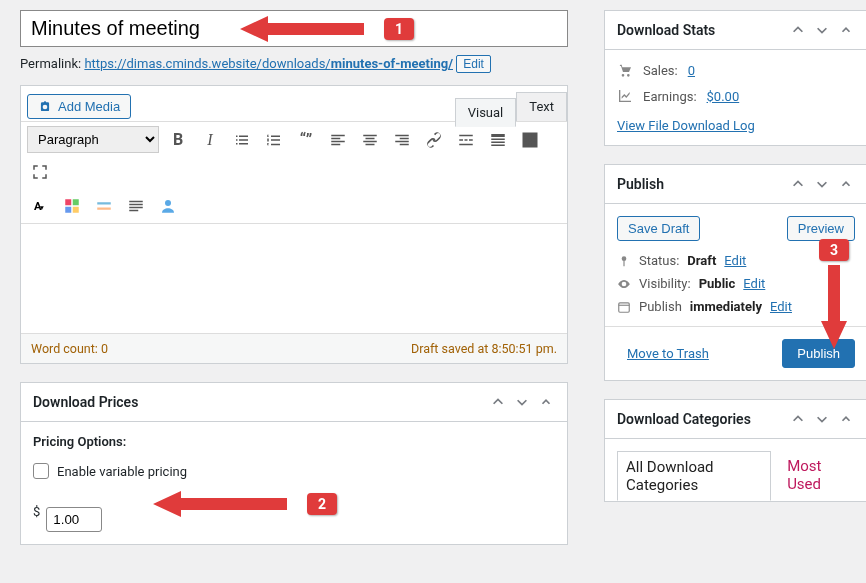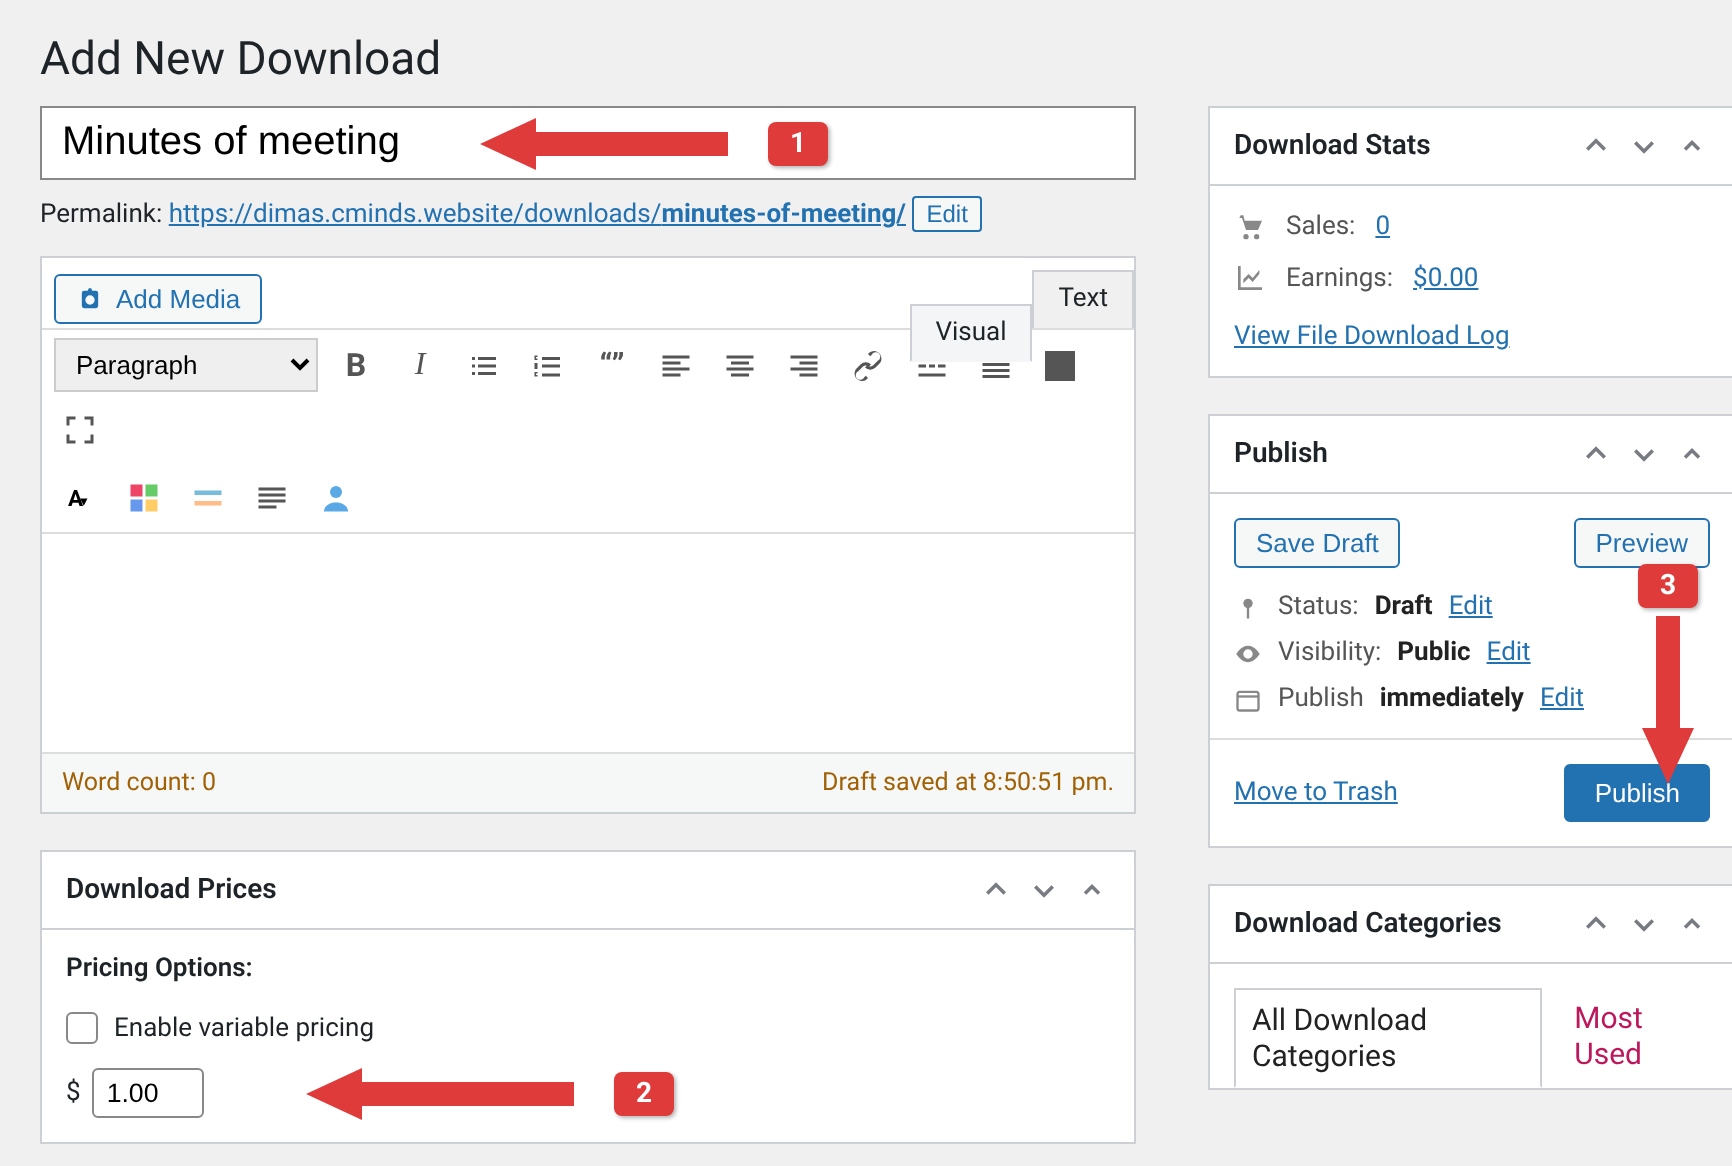--- a/index.html
+++ b/index.html
@@ -12,63 +12,62 @@
   .title-input{width:100%;padding:6px 10px;font-size:20px;border:1px solid #888;background:#fff;}
   .permalink{margin:8px 0 12px;font-size:13px;}
   .permalink a{color:#2271b1;text-decoration:underline;}
   .btn{display:inline-block;border:1px solid #2271b1;color:#2271b1;background:#f6f7f7;padding:4px 10px;border-radius:3px;font-size:13px;cursor:pointer;}
   .btn.small{padding:1px 6px;font-size:12px;border-radius:2px;}
   .btn.primary{background:#2271b1;color:#fff;border-color:#2271b1;padding:6px 14px;}
   .wp-editor{border:1px solid #ccd0d4;background:#fff;}
   .wp-editor-top{display:flex;align-items:center;justify-content:space-between;padding:6px 0 0 6px;}
   .wp-tabs{display:flex;gap:0;margin-left:auto;}
   .wp-tab{border:1px solid #ccd0d4;padding:6px 12px;background:#f0f0f1;font-size:13px;border-bottom:none;cursor:pointer;}
-  .wp-tab.active{background:#f3f5f6;border-bottom:1px solid #f3f5f6;position:relative;top:17px;}
+  .wp-tab.active{background:#f3f5f6;border-bottom:1px solid #f3f5f6;position:relative;top:6px;}
   .addmedia{display:flex;align-items:center;gap:6px;}
   .toolbar{display:flex;align-items:center;gap:6px;padding:4px 6px;background:#fff;flex-wrap:wrap;}
   .toolbar.row1{border-bottom:none;border-top:1px solid #ddd;background:#fff;}
   .sel-format{border:1px solid #ccc;padding:4px 6px;font-size:13px;width:132px;}
   .tb-btn{width:26px;height:26px;display:flex;align-items:center;justify-content:center;color:#555;border-radius:2px;cursor:pointer;}
   .tb-btn svg{width:18px;height:18px;}
   .editor-body{height:110px;background:#fff;border-top:1px solid #ddd;}
   .editor-status{display:flex;justify-content:space-between;padding:7px 10px;border-top:1px solid #ddd;background:#f6f7f7;font-size:12.5px;color:#a16207;}
   .postbox{background:#fff;border:1px solid #ccd0d4;margin-bottom:18px;}
   .postbox .hd{display:flex;align-items:center;justify-content:space-between;padding:10px 12px;border-bottom:1px solid #ccd0d4;}
   .postbox .hd h2{margin:0;font-size:14px;font-weight:600;}
   .postbox .hd .ctrls{display:flex;gap:6px;color:#787c82;}
   .postbox .hd .ctrls span{cursor:pointer;width:18px;height:18px;display:flex;align-items:center;justify-content:center;}
   .postbox .inside{padding:12px;}
   .prices label{display:flex;align-items:center;gap:8px;font-size:13px;margin-bottom:12px;}
   .price-row{display:flex;align-items:center;gap:6px;}
-  .price-row input{width:56px;padding:4px 6px;border:1px solid #888;border-radius:3px;}
+  .price-row input{width:56px;padding:4px 6px;border:1px solid #888;border-radius:3px;margin-top:16px;}
   .side .stat-row{display:flex;align-items:center;gap:10px;margin-bottom:10px;font-size:13px;color:#555;}
   .side a{color:#2271b1;text-decoration:underline;}
   .pub-top{display:flex;justify-content:space-between;margin-bottom:12px;}
   .pub-line{display:flex;align-items:center;gap:8px;font-size:13px;margin:8px 0;color:#555;}
   .pub-line b{color:#222;}
   .pub-foot{display:flex;justify-content:space-between;align-items:center;border-top:1px solid #ddd;margin-top:12px;padding:12px 12px 12px;}
-  .trash{color:#b32d2e;text-decoration:underline;}
+  .trash{color:#b32d2e;text-decoration:underline;margin-left:10px;}
   .cat-tabs{display:flex;gap:8px;padding:12px 12px 0;font-size:15px;}
   .cat-tabs span{padding:6px 8px;cursor:pointer;color:#be185d;}
   .cat-tabs span.active{border:1px solid #ccd0d4;border-bottom:1px solid #fff;background:#fff;color:#222;}
   .chevron{width:14px;height:14px;}
   
   .annot-arrow{position:absolute;pointer-events:none;}
   .annot-badge{background:#e03b3b;color:#fff;border-radius:4px;padding:3px 11px;font-weight:700;font-size:14px;box-shadow:1px 1px 2px rgba(0,0,0,.3);}
   svg.icon14{width:14px;height:14px;}
   .flex-spacer{flex:1;}
   .checkbox{width:16px;height:16px;border:1px solid #888;border-radius:3px;background:#fff;}
   .postbox .inside.pad0{padding:0;}
   .pub-foot-wrap{margin:0 -12px -12px;}
 </style>
 </head>
 <body>
 
 <div class="wrap" style="position:relative;">
-  <h1>Add New Download</h1>
 
   <div class="cols">
 
     <div class="main">
       <div style="position:relative;">
         <input class="title-input" value="Minutes of meeting" style="">
         
         <div class="annot-arrow" style="left:220px;top:4px;display:flex;align-items:center;gap:14px;">
           <svg width="130" height="30">
               <polygon points="0,15 28,2 28,9 124,9 124,21 28,21 28,28" fill="#e03b3b"></polygon>

